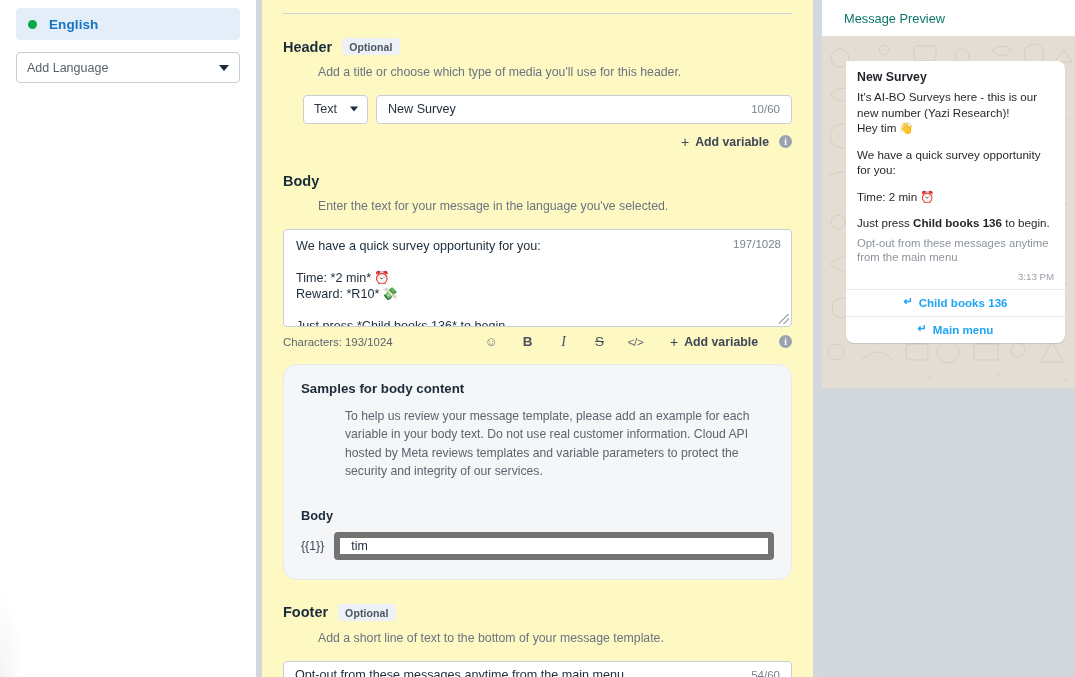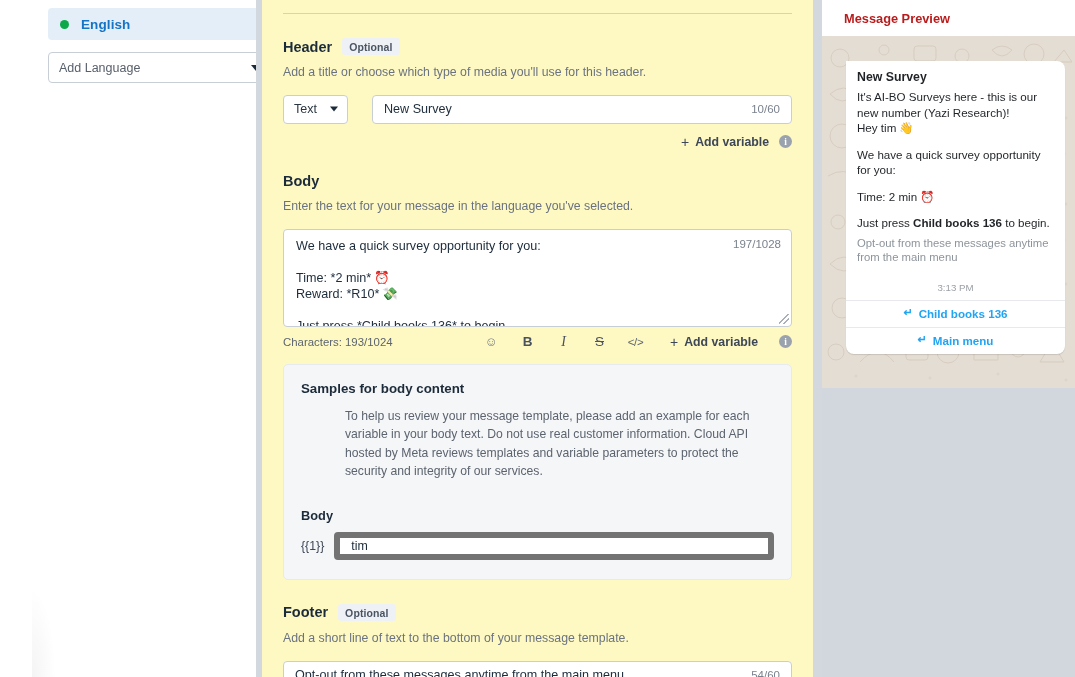--- a/index.html
+++ b/index.html
@@ -4,21 +4,21 @@
 <style>
   * { box-sizing: border-box; }
   html, body {
     margin: 0; padding: 0;
     width: 1075px; height: 677px;
     overflow: hidden;
     background: #ffffff;
     font-family: "Liberation Sans", sans-serif;
     -webkit-font-smoothing: antialiased;
   }
-  #app { position: relative; width: 1075px; height: 530px; display: flex; padding-left: 32px; }
+  #app { position: relative; width: 1075px; height: 530px; display: flex; }
 
   
   .sidebar {
     width: 256px; min-width: 256px; height: 677px;
     background: #ffffff;
     padding: 8px 16px 0 16px;
     position: relative;
   }
   .lang-item {
     display: flex; align-items: center; gap: 12px;
@@ -89,24 +89,24 @@
     font-size: 14.5px; font-weight: bold; color: #1c2b3a;
   }
   .badge-optional {
     font-size: 10.5px; font-weight: bold; color: #4a5563;
     background: #eef1f5; border-radius: 3px;
     padding: 3px 7px 2px 7px;
     letter-spacing: .1px;
   }
   .sec-desc {
     font-size: 12.3px; color: #6b7380;
-    margin-top: 9px; line-height: 1.45;
-  }
-
-  .row { display: flex; gap: 24px; margin-top: 13px; }
+    margin-top: 9px; line-height: 1.45; margin-left: 35px;
+  }
+
+  .row { display: flex; gap: 8px; margin-top: 13px; margin-left: 20px; }
   .type-select {
     position: relative;
     width: 65px; height: 29px;
     border: 1px solid #c8ced6; border-radius: 4px;
     background: #fff;
     display: flex; align-items: center;
     padding-left: 10px;
     font-size: 12.5px; color: #2b3642;
   }
   .type-select .caret2 {
@@ -189,21 +189,21 @@
   .tool-ic.s { text-decoration: line-through; font-size: 13.5px; color: #4a5260;}
   .tool-ic.c { font-size: 11.5px; color: #5c646f; letter-spacing: -.4px;}
   .tool-ic.emoji { font-size: 12.5px; }
   .tools .addvar { margin-left: 6px; }
 
   
   .samples-card {
     margin-top: 14px;
     background: #f5f6f8;
     border: 1px solid #e7eaee;
-    border-radius: 5px;
+    border-radius: 14px;
     padding: 16px 17px 19px 17px;
   }
   .samples-title { font-size: 13.3px; font-weight: bold; color: #1c2b3a; }
   .samples-desc {
     font-size: 12.2px; color: #5c646f; line-height: 1.52;
     margin-top: 11px;
     margin-left: 44px;
   }
   .samples-sub {
     font-size: 12.8px; font-weight: bold; color: #1c2b3a;
@@ -231,21 +231,21 @@
   
   .preview-col {
     position: absolute; left: 822px; top: 0;
     width: 253px; height: 677px;
     background: #ffffff;
     overflow: hidden;
   }
   .preview-head {
     height: 36px; display: flex; align-items: center;
     padding-left: 22px;
-    font-size: 12.8px; color: #b91c1c; font-weight: bold;
+    font-size: 12.8px; color: #0f766e; font-weight: normal;
     background: #fff;
   }
   .wallpaper {
     position: absolute; left: 0; top: 36px; width: 253px; height: 352px;
     background-color: #e4ddd4;
     overflow: hidden;
   }
   .wallpaper svg { position: absolute; left: 0; top: 0; opacity: .55; }
   .below-wall {
     position: absolute; left: 0; top: 388px; width: 253px; height: 289px;
@@ -276,22 +276,22 @@
   .b-line {
     font-size: 11.6px; color: #1f2327; line-height: 15.5px;
   }
   .b-gap { height: 11px; }
   .b-strong { font-weight: bold; }
   .b-footer {
     font-size: 11.3px; color: #8d949b; line-height: 14.5px;
     margin-top: 5px;
   }
   .b-time {
-    font-size: 9.7px; color: #9aa0a6; text-align: center;
-    margin-top: 17px; padding-bottom: 2px;
+    font-size: 9.7px; color: #9aa0a6; text-align: right;
+    margin-top: 6px; padding-bottom: 2px;
   }
   .b-btn {
     border-top: 1px solid #e7e9ec;
     height: 27px;
     display: flex; align-items: center; justify-content: center;
     gap: 6px;
     color: #20a4f3; font-size: 11.6px; font-weight: bold;
   }
   .b-btn .reply-ic { font-size: 11px; color: #20a4f3; transform: translateY(-1px); }
 </style>

